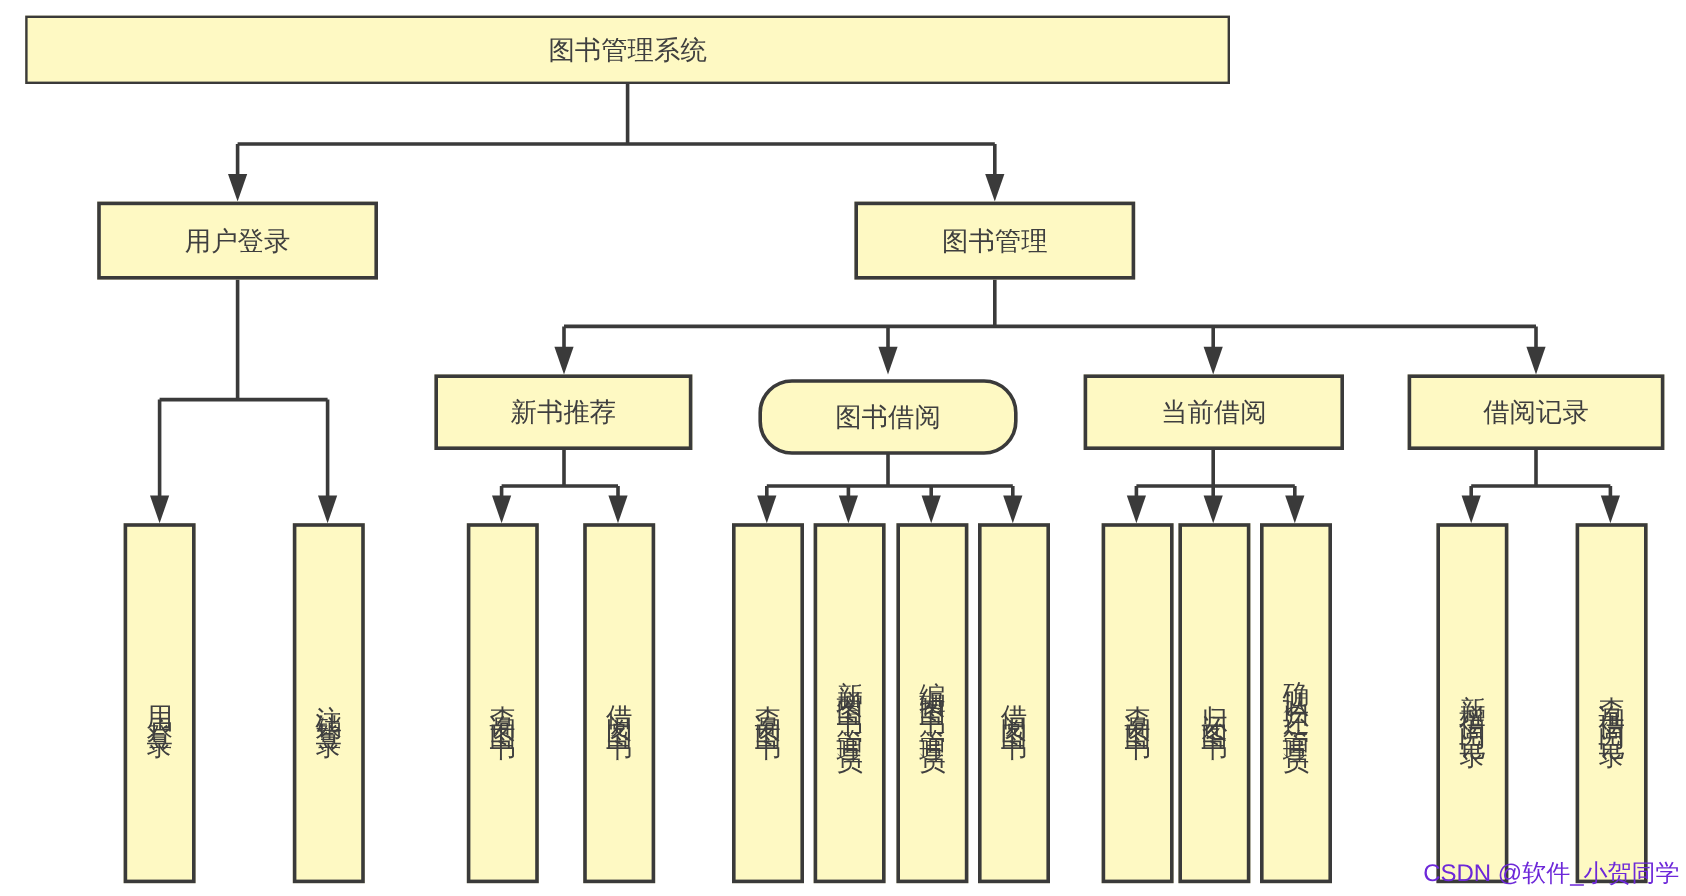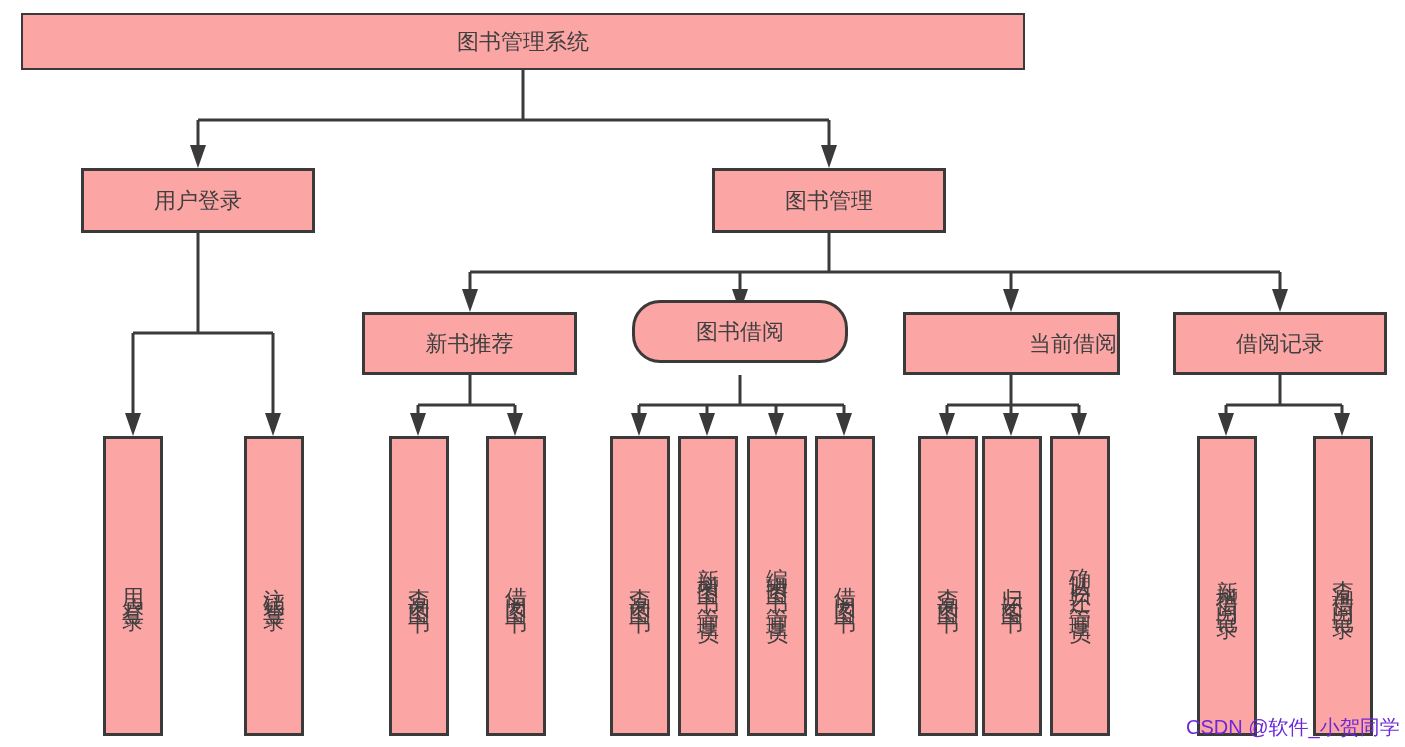--- a/index.html
+++ b/index.html
@@ -18,21 +18,21 @@
   .connectors {
     position: absolute;
     left: 0; top: 0;
     width: 1405px;
     height: 747px;
   }
   .node {
     position: absolute;
     box-sizing: border-box;
     border: 3px solid #3a3a3a;
-    background: #fca5a5;
+    background: #fef9c3;
     display: flex;
     align-items: center;
     justify-content: center;
     color: #3f3f3f;
     font-size: 22px;
     z-index: 2;
   }
   .node.root { border-width: 2px; }
   .node .label { white-space: nowrap; }
   .leaf .label {
@@ -104,24 +104,24 @@
   <div class="node" style="left:81px; top:168px; width:234px; height:65px;">
     <span class="label">用户登录</span>
   </div>
   <div class="node" style="left:362px; top:312px; width:215px; height:63px;">
     <span class="label">新书推荐</span>
   </div>
 
   <div class="node" style="left:712px; top:168px; width:234px; height:65px;">
     <span class="label">图书管理</span>
   </div>
-  <div class="node" style="left:632px; top:300px; width:216px; height:63px;border-radius:28px;">
+  <div class="node" style="left:632px; top:316px; width:216px; height:63px;border-radius:28px;">
     <span class="label">图书借阅</span>
   </div>
-  <div class="node" style="left:903px; top:312px; width:217px; height:63px;justify-content:flex-end;">
+  <div class="node" style="left:903px; top:312px; width:217px; height:63px;">
     <span class="label">当前借阅</span>
   </div>
   <div class="node" style="left:1173px; top:312px; width:214px; height:63px;">
     <span class="label">借阅记录</span>
   </div>
 
   <div class="node leaf" style="left:103px; top:436px; width:60px; height:300px;">
     <span class="label">用户登录</span>
   </div>
   <div class="node leaf" style="left:244px; top:436px; width:60px; height:300px;">

